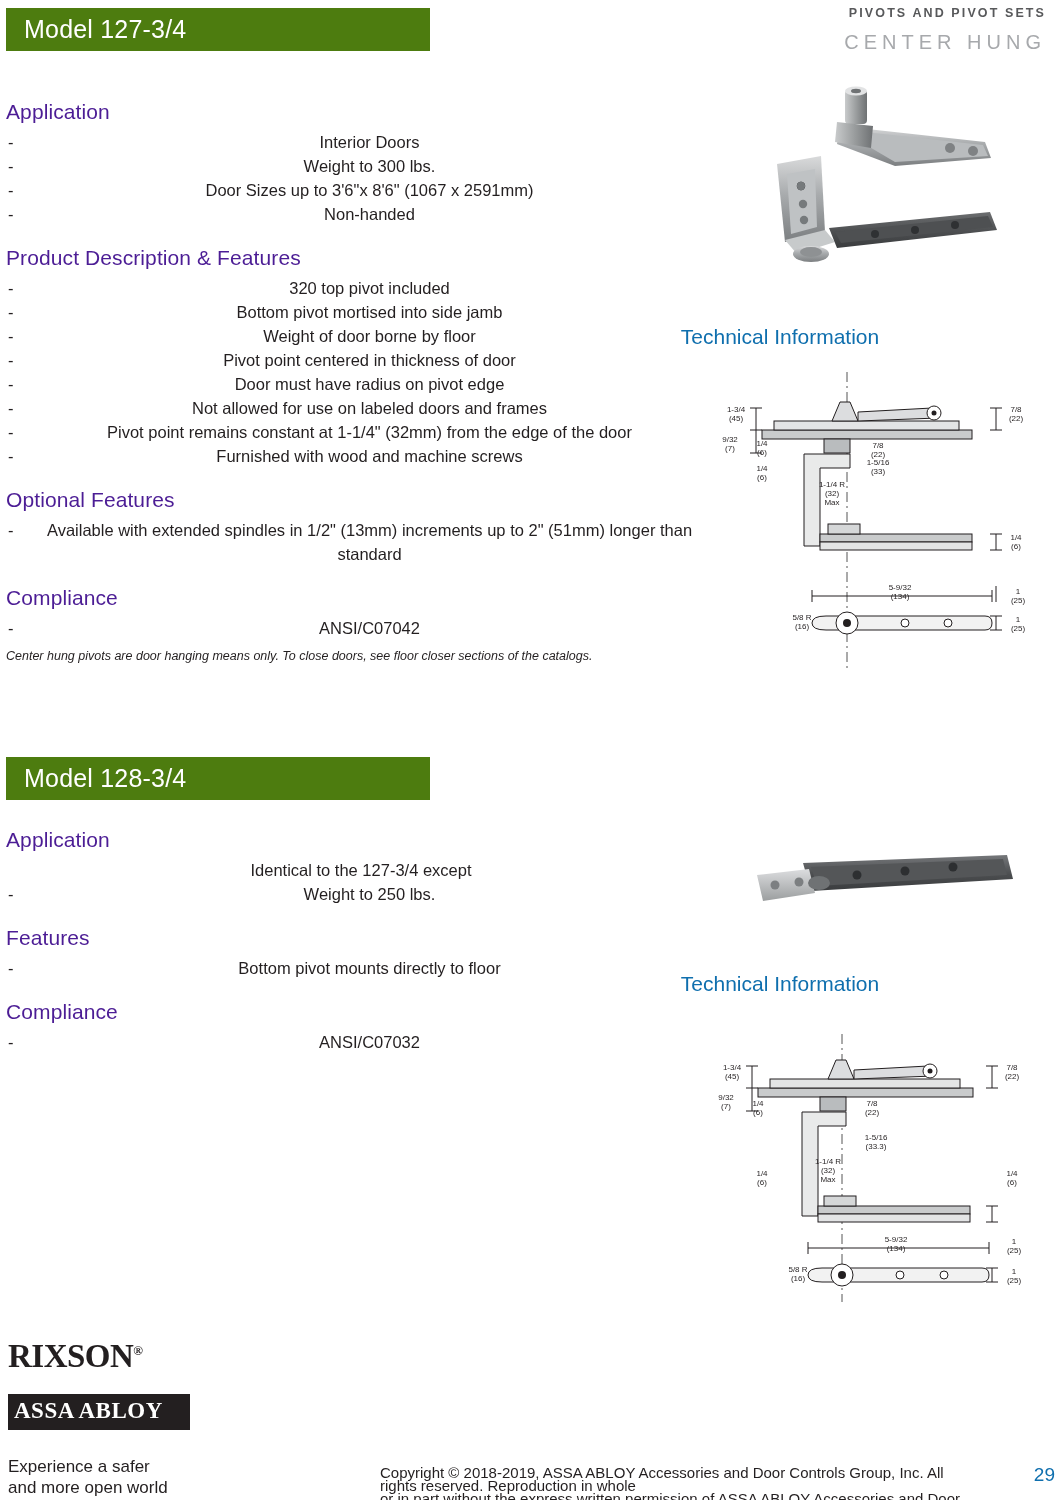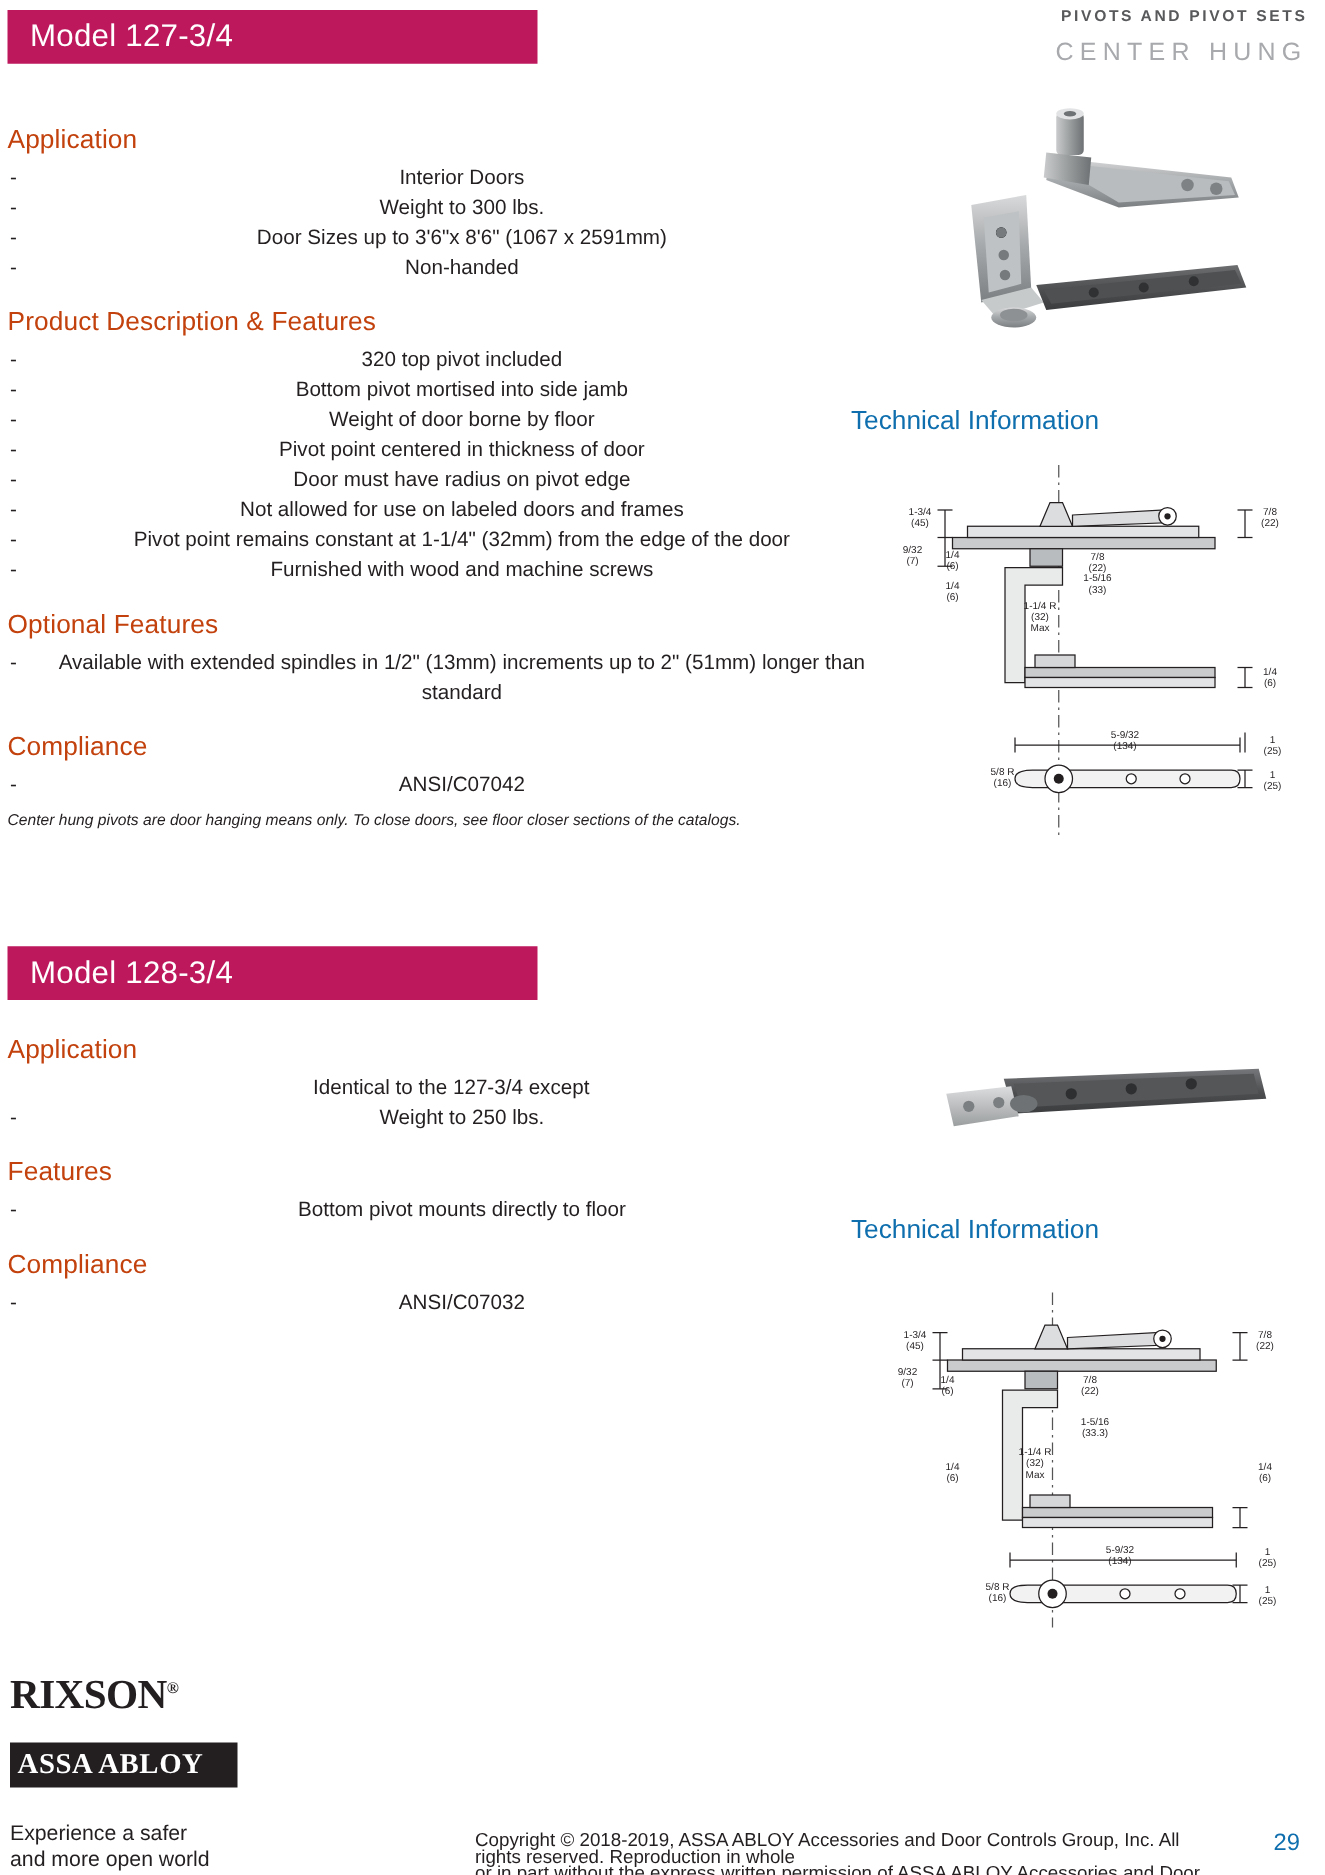--- a/index.html
+++ b/index.html
@@ -20,35 +20,35 @@
   .hdr-kicker{
     font-size:12.5px;letter-spacing:2.1px;color:#58595b;font-weight:bold;
   }
   .hdr-title{
     font-size:20px;letter-spacing:5px;color:#a7a9ac;margin-top:11px;
   }
 
   
   .model-bar{
     position:absolute;left:6px;width:424px;height:43px;
-    background:#be185d;
+    background:#4d7c0f;
     color:#ffffff;
     font-size:25px;
     display:flex;align-items:center;
     padding-left:18px;
     box-sizing:border-box;
     letter-spacing:.2px;
   }
   #model-bar-1{top:8px;}
   #model-bar-2{top:757px;}
 
   
   .col-left{position:absolute;left:6px;width:710px;}
   h2.sec{
-    color:#c2410c;font-size:21px;font-weight:normal;margin:0 0 6px 0;
+    color:#4c1d95;font-size:21px;font-weight:normal;margin:0 0 6px 0;
     letter-spacing:.1px;
   }
   ul.bul{list-style:none;margin:0 0 20px 0;padding:0;text-align:center;}
   ul.bul li{
     font-size:16.5px;line-height:24px;color:#231f20;
     padding-left:17px;position:relative;white-space:nowrap;
   }
   ul.bul li.wrap{white-space:normal;padding-left:17px;}
   ul.bul li:before{
     content:"-";position:absolute;left:2px;top:0;color:#231f20;
@@ -91,21 +91,21 @@
     font-family:"Liberation Serif", serif;
   }
   .tagline{
     margin-top:26px;font-size:17px;line-height:21px;color:#231f20;
   }
   .copyright{
     position:absolute;left:380px;top:1466px;width:590px;text-align:left;
     font-size:15px;line-height:13px;color:#231f20;
   }
   .pageno{
-    position:absolute;right:20px;top:1464px;font-size:19px;color:#0f6fae;margin-left:16px;
+    position:absolute;right:5px;top:1464px;font-size:19px;color:#0f6fae;margin-left:16px;
   }
 </style>
 </head>
 <body>
 
 <div class="page">
 
   <div class="hdr-right">
     <div class="hdr-kicker">PIVOTS AND PIVOT SETS</div>
     <div class="hdr-title">CENTER HUNG</div>

